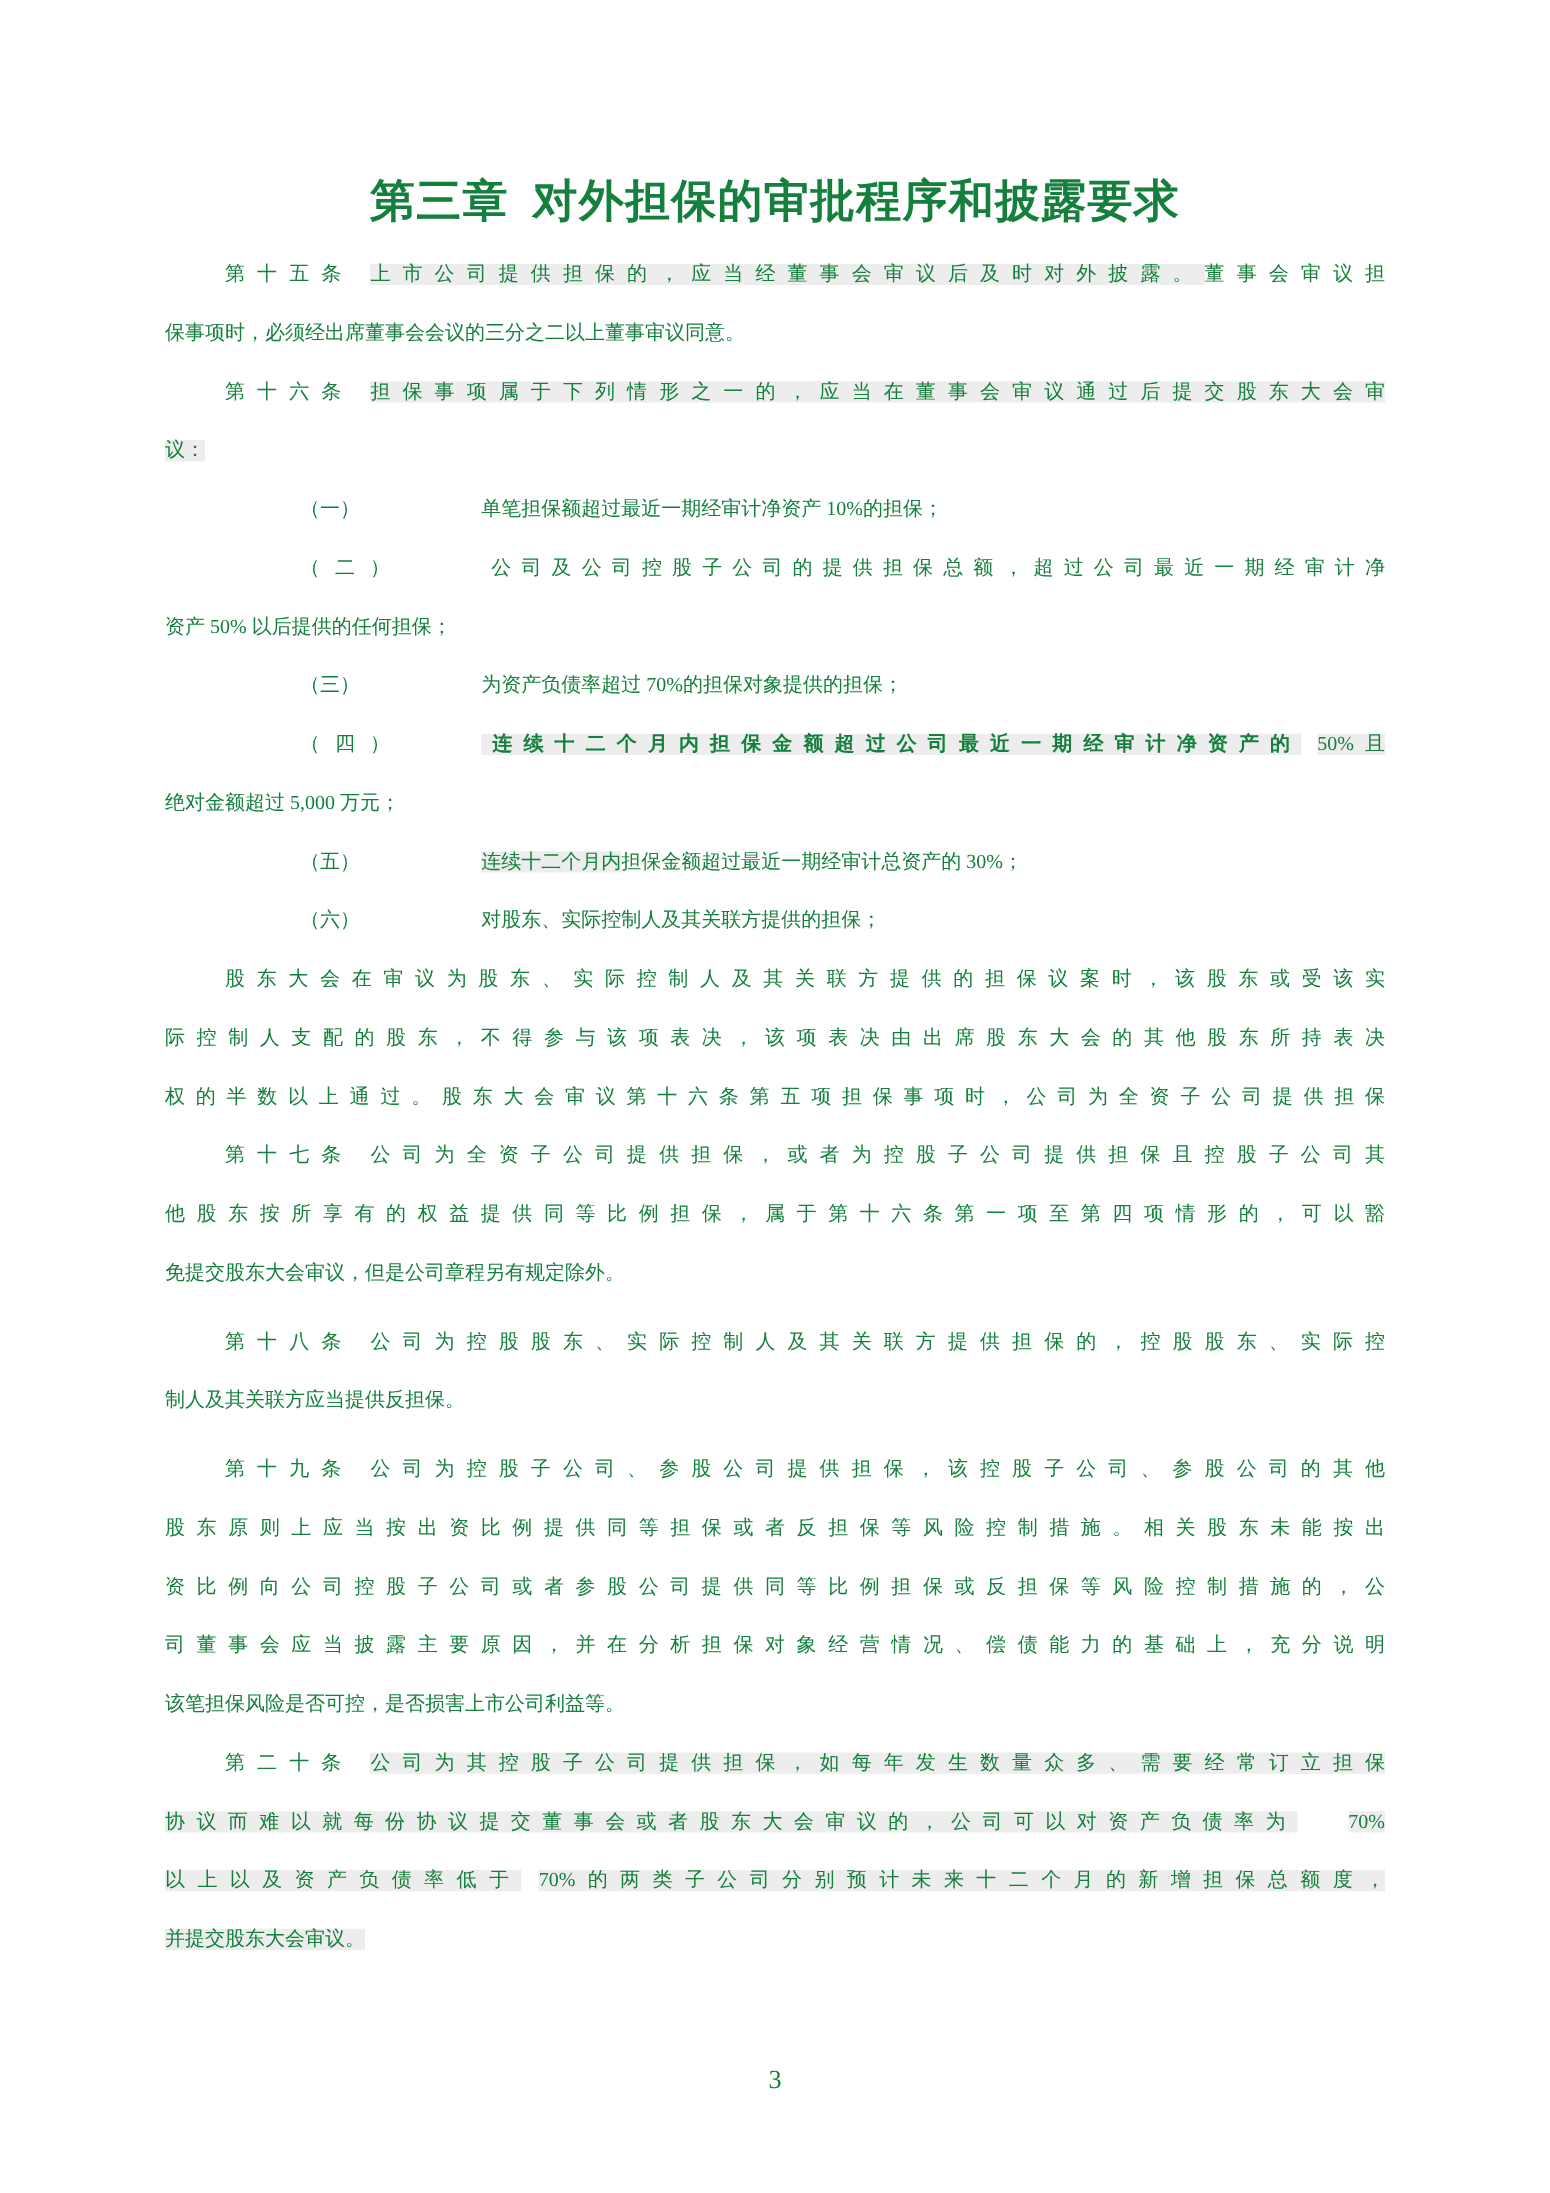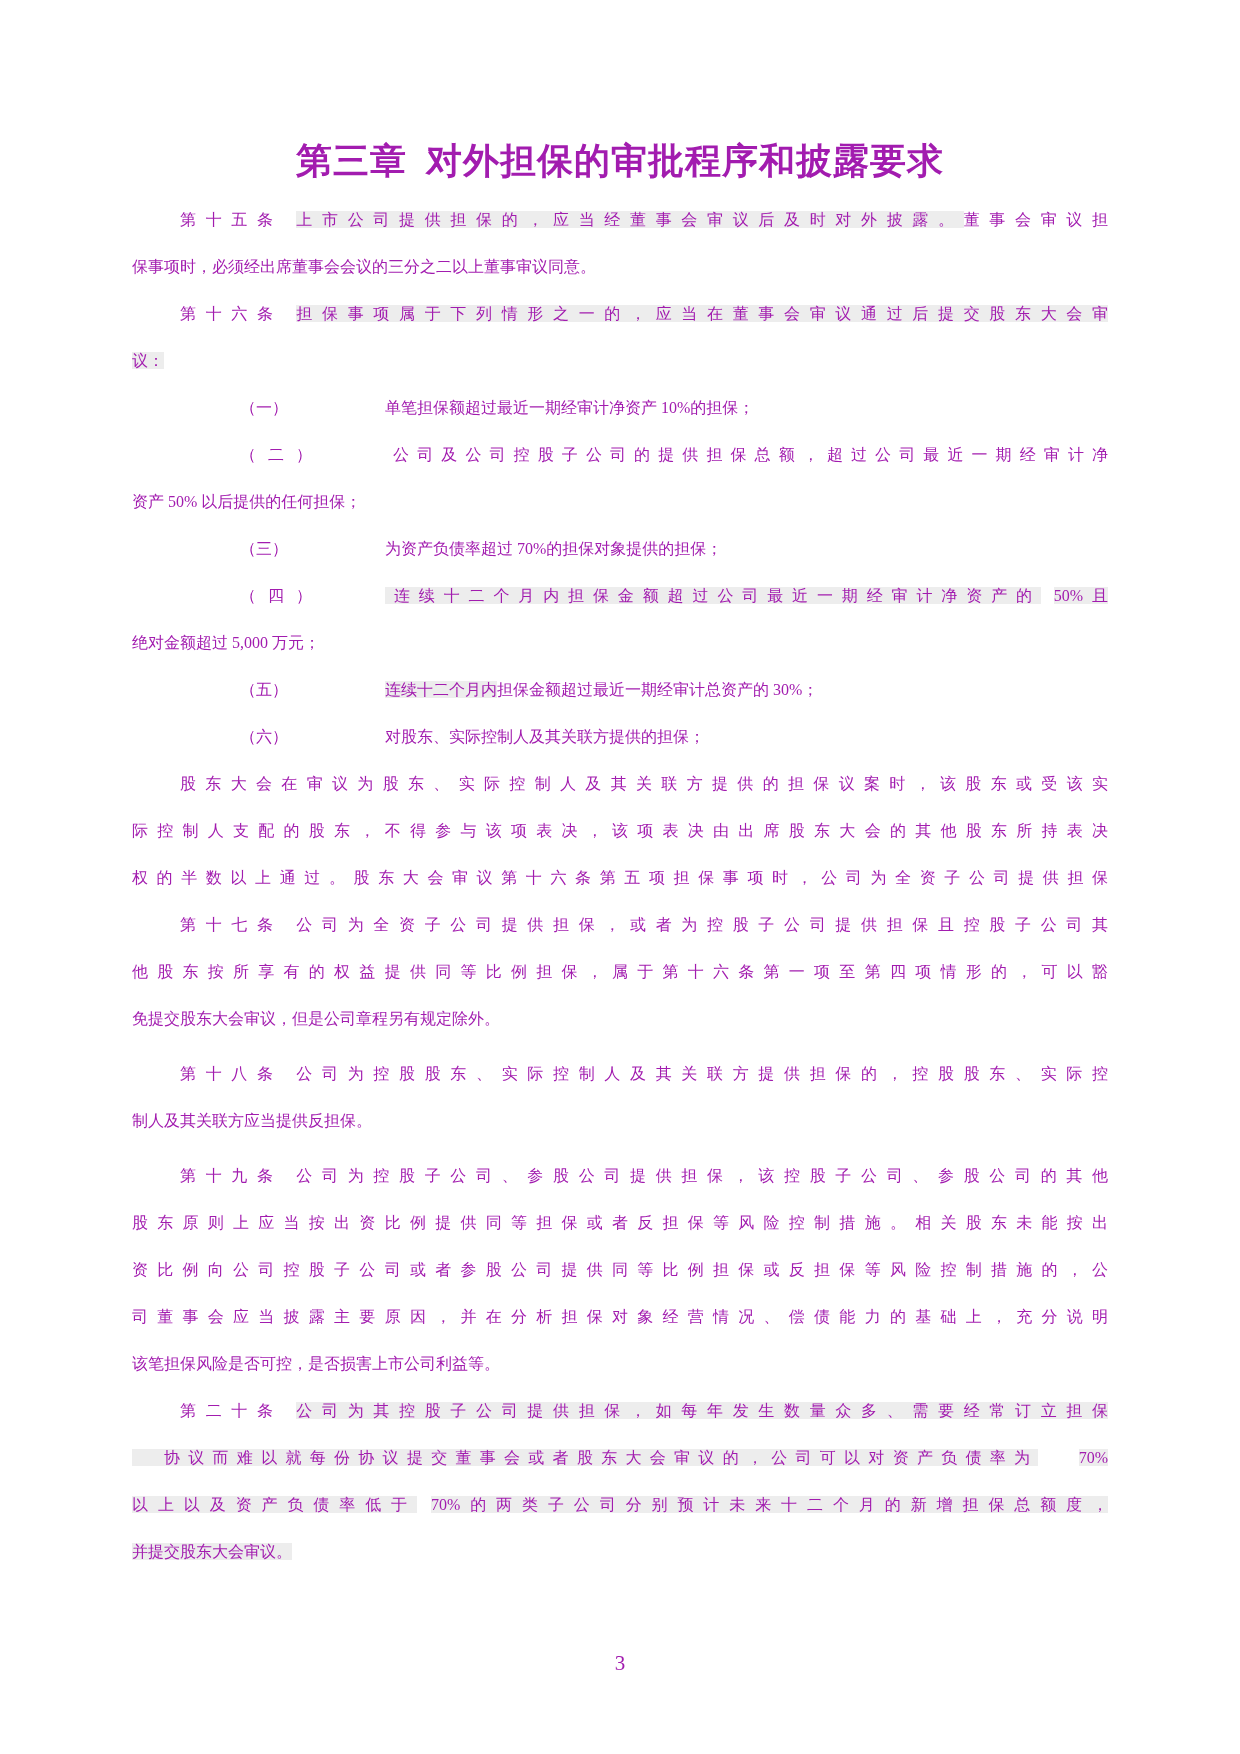--- a/index.html
+++ b/index.html
@@ -4,21 +4,21 @@
 <style>
   html,body{margin:0;padding:0;background:#ffffff;}
   .page{
     position:relative;
     width:1240px;height:1754px;
     margin:0 auto;
     background:#ffffff;
     box-sizing:border-box;
     padding:138px 132px 0 132px;
     font-family:"Liberation Serif","DejaVu Serif",serif;
-    color:#a21caf;
+    color:#15803d;
   }
   .doc-title{
     text-align:center;
     font-family:"Liberation Sans","DejaVu Sans",sans-serif;
     font-weight:bold;
     font-size:36px;
     line-height:46px;
     margin-bottom:12px;
     letter-spacing:1px;
     white-space:nowrap;
@@ -69,21 +69,21 @@
         <div class="line list"><span class="num">（一）</span><span class="tab"></span><span>单笔担保额超过最近一期经审计净资产 10%的担保；</span></div>
       </div>
       <div class="para">
         <div class="line list just"><span class="num">（二）</span><span class="tab"></span><span>公司及公司控股子公司的提供担保总额，超过公司最近一期经审计净</span></div>
         <div class="line none"><span>资产 50% 以后提供的任何担保；</span></div>
       </div>
       <div class="para">
         <div class="line list"><span class="num">（三）</span><span class="tab"></span><span>为资产负债率超过 70%的担保对象提供的担保；</span></div>
       </div>
       <div class="para">
-        <div class="line list just"><span class="num">（四）</span><span class="tab"></span><span class="hl" style="background: rgb(237, 237, 237);">连续十二个月内担保金额超过公司最近一期经审计净资产的</span><span> </span><span class="hl" style="background: rgb(237, 237, 237); margin-top: 46px;">50%且</span></div>
+        <div class="line list just"><span class="num">（四）</span><span class="tab"></span><span class="hl" style="background: rgb(237, 237, 237); font-weight: bold;">连续十二个月内担保金额超过公司最近一期经审计净资产的</span><span> </span><span class="hl" style="background: rgb(237, 237, 237); margin-top: 46px;">50%且</span></div>
         <div class="line none"><span>绝对金额超过 5,000 万元；</span></div>
       </div>
       <div class="para">
         <div class="line list"><span class="num">（五）</span><span class="tab"></span><span class="hl" style="background: rgb(237, 237, 237); text-align: center;">连续十二个月内</span><span>担保金额超过最近一期经审计总资产的 30%；</span></div>
       </div>
       <div class="para">
         <div class="line list"><span class="num">（六）</span><span class="tab"></span><span>对股东、实际控制人及其关联方提供的担保；</span></div>
       </div>
       <div class="para">
         <div class="line first just"><span>股东大会在审议为股东、实际控制人及其关联方提供的担保议案时，该股东或受该实</span></div>
@@ -101,19 +101,19 @@
       </div>
       <div class="para gap">
         <div class="line first just"><span>第十九条 </span><span>公司为控股子公司、参股公司提供担保，该控股子公司、参股公司的其他</span></div>
         <div class="line none just"><span>股东原则上应当按出资比例提供同等担保或者反担保等风险控制措施。相关股东未能按出</span></div>
         <div class="line none just"><span>资比例向公司控股子公司或者参股公司提供同等比例担保或反担保等风险控制措施的，公</span></div>
         <div class="line none just"><span>司董事会应当披露主要原因，并在分析担保对象经营情况、偿债能力的基础上，充分说明</span></div>
         <div class="line none"><span>该笔担保风险是否可控，是否损害上市公司利益等。</span></div>
       </div>
       <div class="para">
         <div class="line first just"><span>第二十条 </span><span class="hl" style="background: rgb(237, 237, 237);">公司为其控股子公司提供担保，如每年发生数量众多、需要经常订立担保</span></div>
-        <div class="line none just"><span class="hl" style="background: rgb(237, 237, 237); padding-left: 32px;">协议而难以就每份协议提交董事会或者股东大会审议的，公司可以对资产负债率为</span><span> </span><span class="hl" style="background: rgb(237, 237, 237); margin-left: 28px;">70%</span></div>
+        <div class="line none just"><span class="hl" style="background: rgb(237, 237, 237);">协议而难以就每份协议提交董事会或者股东大会审议的，公司可以对资产负债率为</span><span> </span><span class="hl" style="background: rgb(237, 237, 237); margin-left: 28px;">70%</span></div>
         <div class="line none just"><span class="hl" style="background: rgb(237, 237, 237);">以上以及资产负债率低于</span><span> </span><span class="hl" style="background: rgb(237, 237, 237);">70%的两类子公司分别预计未来十二个月的新增担保总额度，</span></div>
         <div class="line none"><span class="hl" style="background: rgb(237, 237, 237);">并提交股东大会审议。</span></div>
       </div>
     </div>
   <div class="pagenum">3</div>
 </div>
 
 </body></html>

